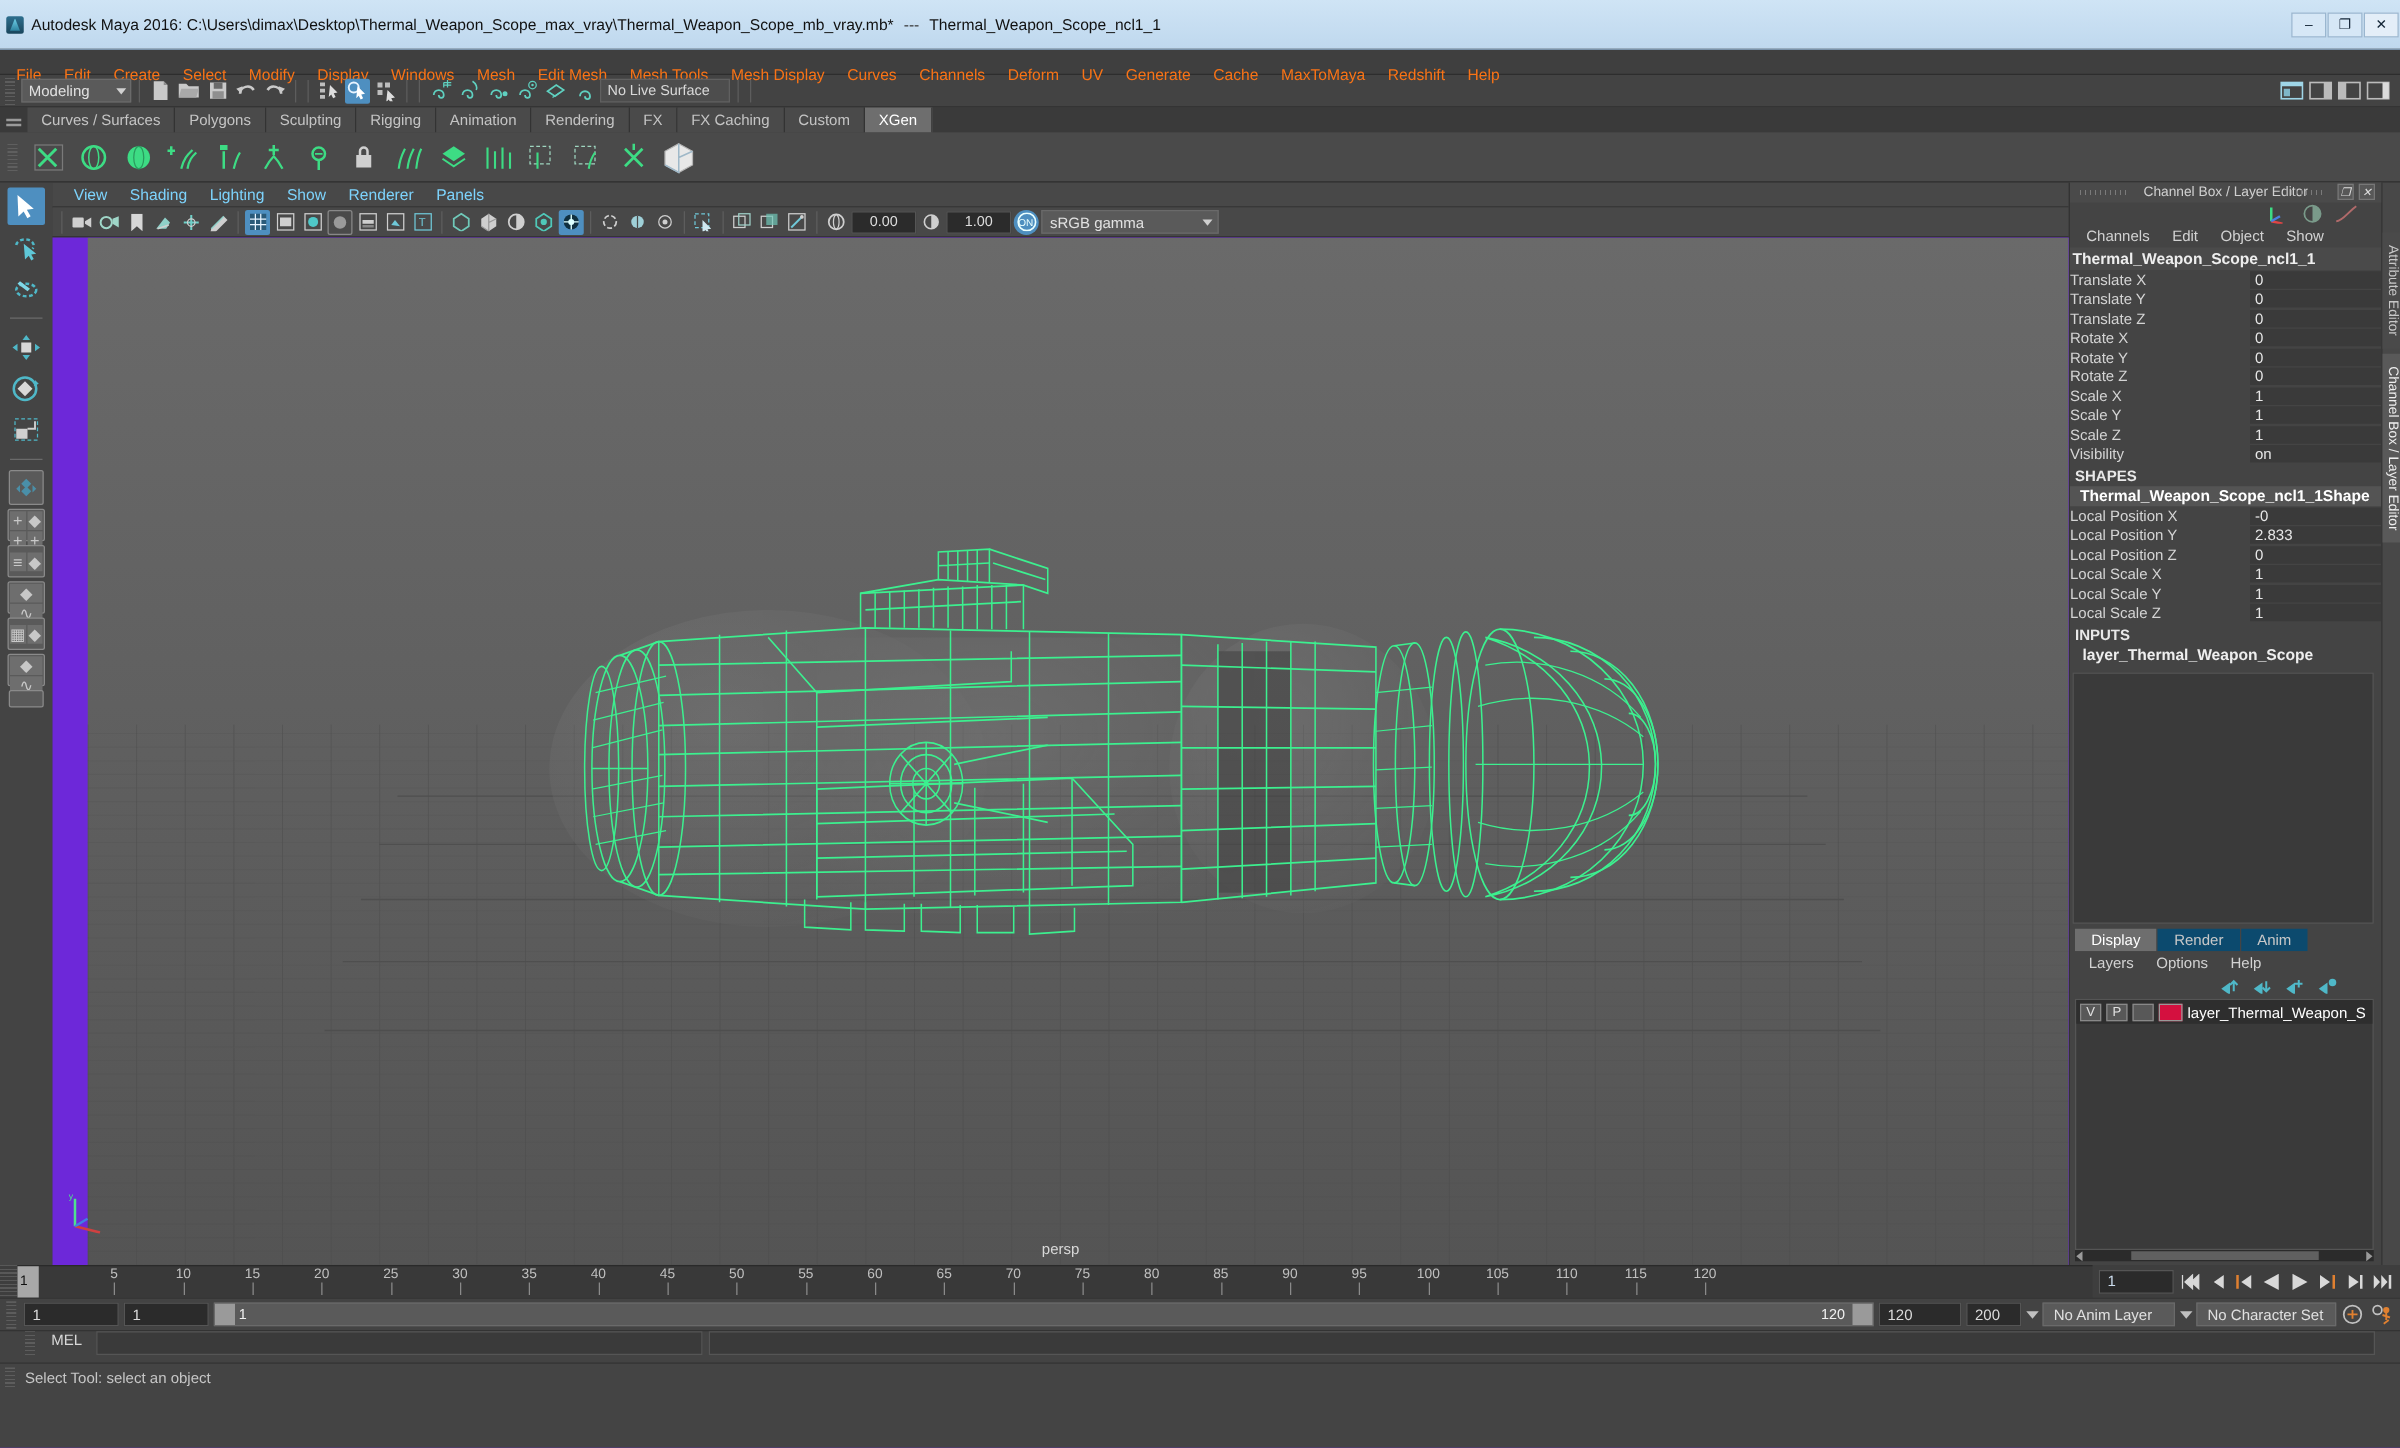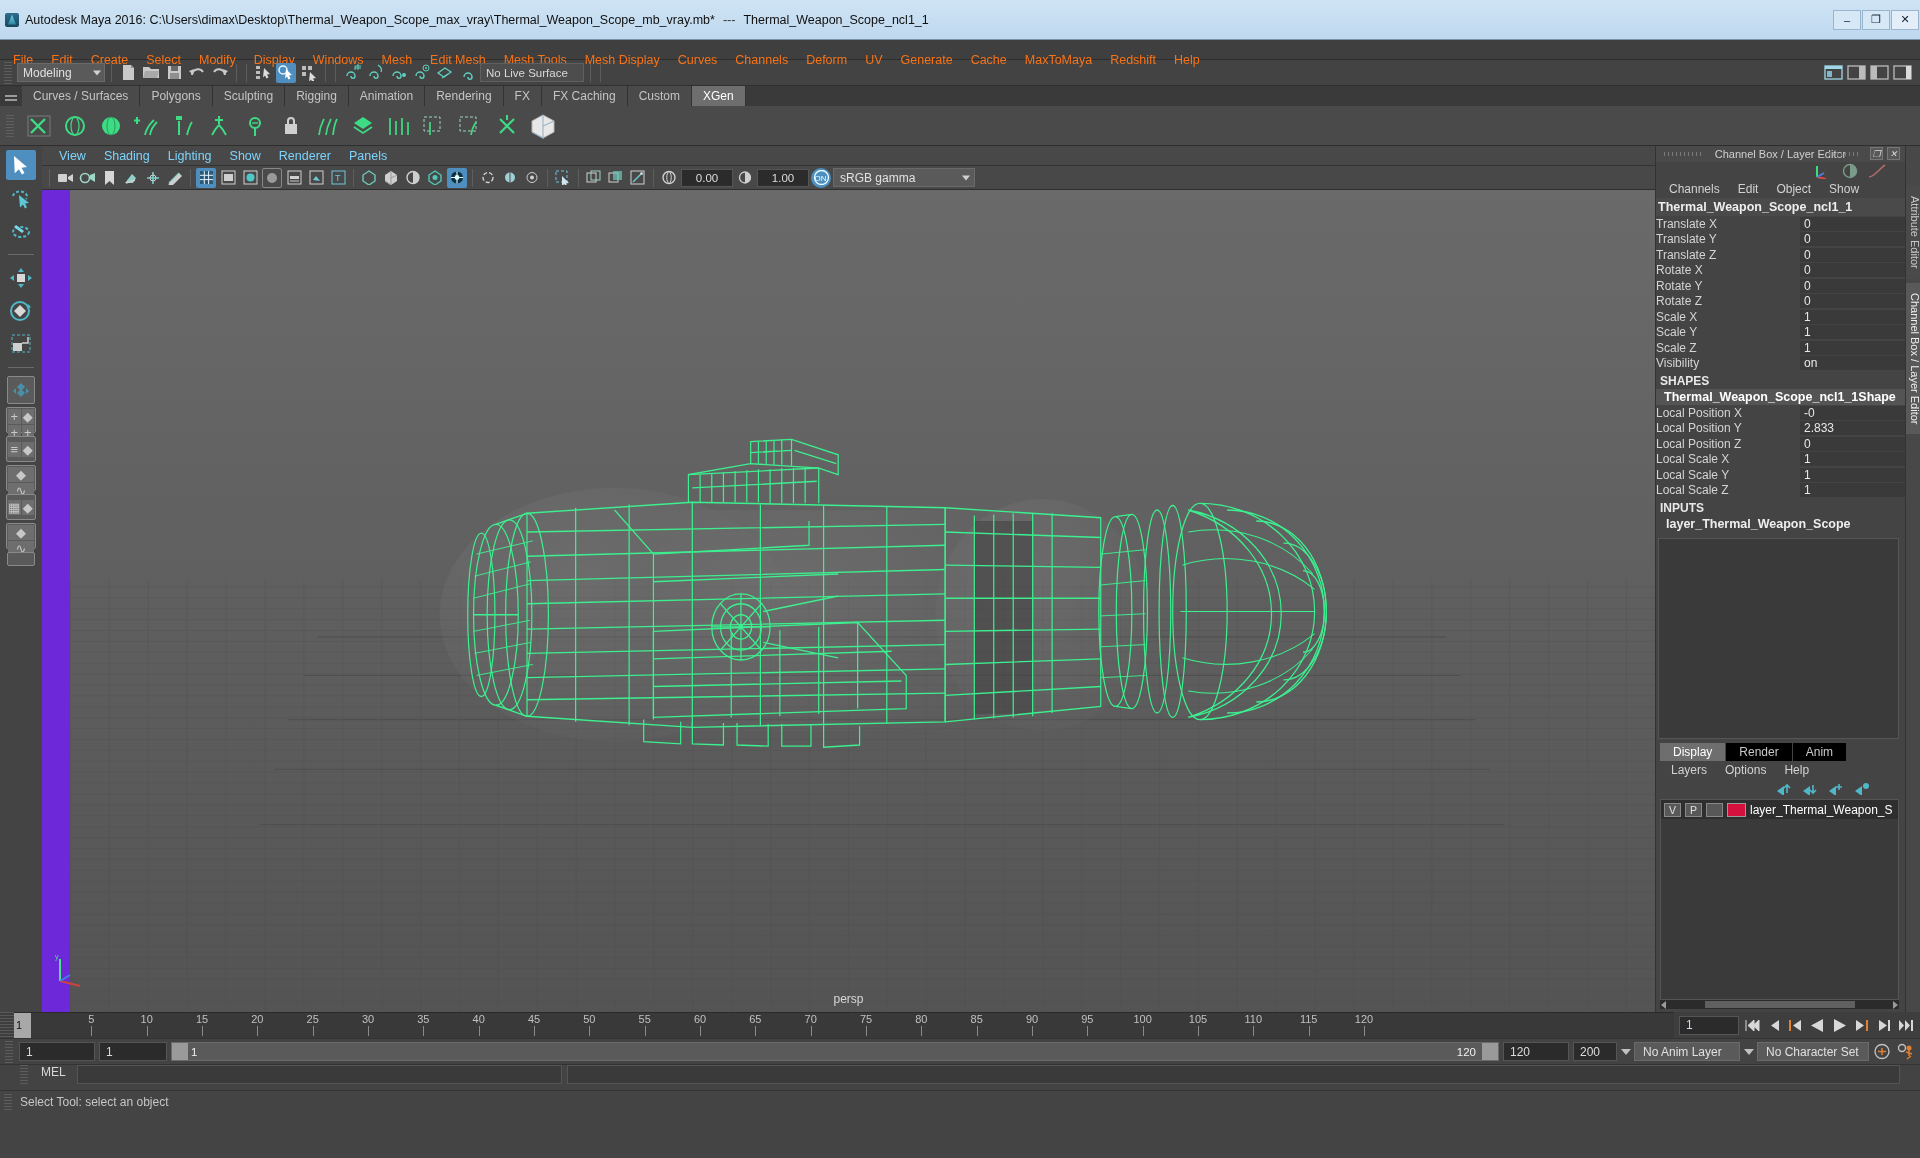--- a/index.html
+++ b/index.html
@@ -108,21 +108,21 @@
   .attrrow{ display:flex; align-items:center; height:15.5px; }
   .attrrow .lbl{ flex:1; text-align:left; padding-right:5px; font-size:12px; color:#d4d4d4;
                  white-space:nowrap;}
   .attrrow .val{ width:105px; height:14px; background:#3a3a3a; color:#e8e8e8; font-size:12px;
                  display:flex;align-items:center;padding-left:4px;}
   .secthdr{ font-size:12px; font-weight:bold; color:#e8e8e8; padding:3px 0 1px 4px; }
   .shapename{ font-size:12.5px; font-weight:bold; color:#fff; background:#545454; padding:1px 0 1px 8px;}
   .inputname{ font-size:12.5px; font-weight:bold; color:#eee; padding:1px 0 1px 10px;}
   .cbblank{ flex:1; background:#3a3a3a; margin:6px 6px 4px 2px; border:1px solid #555; min-height:70px;}
   .ledtabs{ display:flex; padding-left:4px; }
-  .ledtab{ padding:2px 13px; font-size:12px; background:#000000; color:#c8c8c8; margin-right:1px;}
+  .ledtab{ padding:2px 13px; font-size:12px; background:#0c4a6e; color:#c8c8c8; margin-right:1px;}
   .ledtab.active{ background:#6e6e6e; color:#fff;}
   .ledmenu{ height:18px; display:flex; align-items:center; padding-left:6px; background:#444;}
   .ledmenu .mi{ padding:0 9px; font-size:12px; color:#d2d2d2;}
   .ledicons{ height:18px; display:flex; align-items:center; justify-content:flex-end; gap:9px;
              padding-right:34px;}
   .layerlist{ flex:1; background:#3a3a3a; margin:2px 6px 0 4px; border:1px solid #555;}
   .layerrow{ display:flex; align-items:center; gap:4px; height:19px; background:#2e2e2e; padding:0 3px;}
   .lbox{ width:17px;height:14px;border:1px solid #888;background:#585858;font-size:10.5px;
          display:flex;align-items:center;justify-content:center;color:#e0e0e0;}
   .lswatch{ width:19px;height:14px;border:1px solid #999;}

